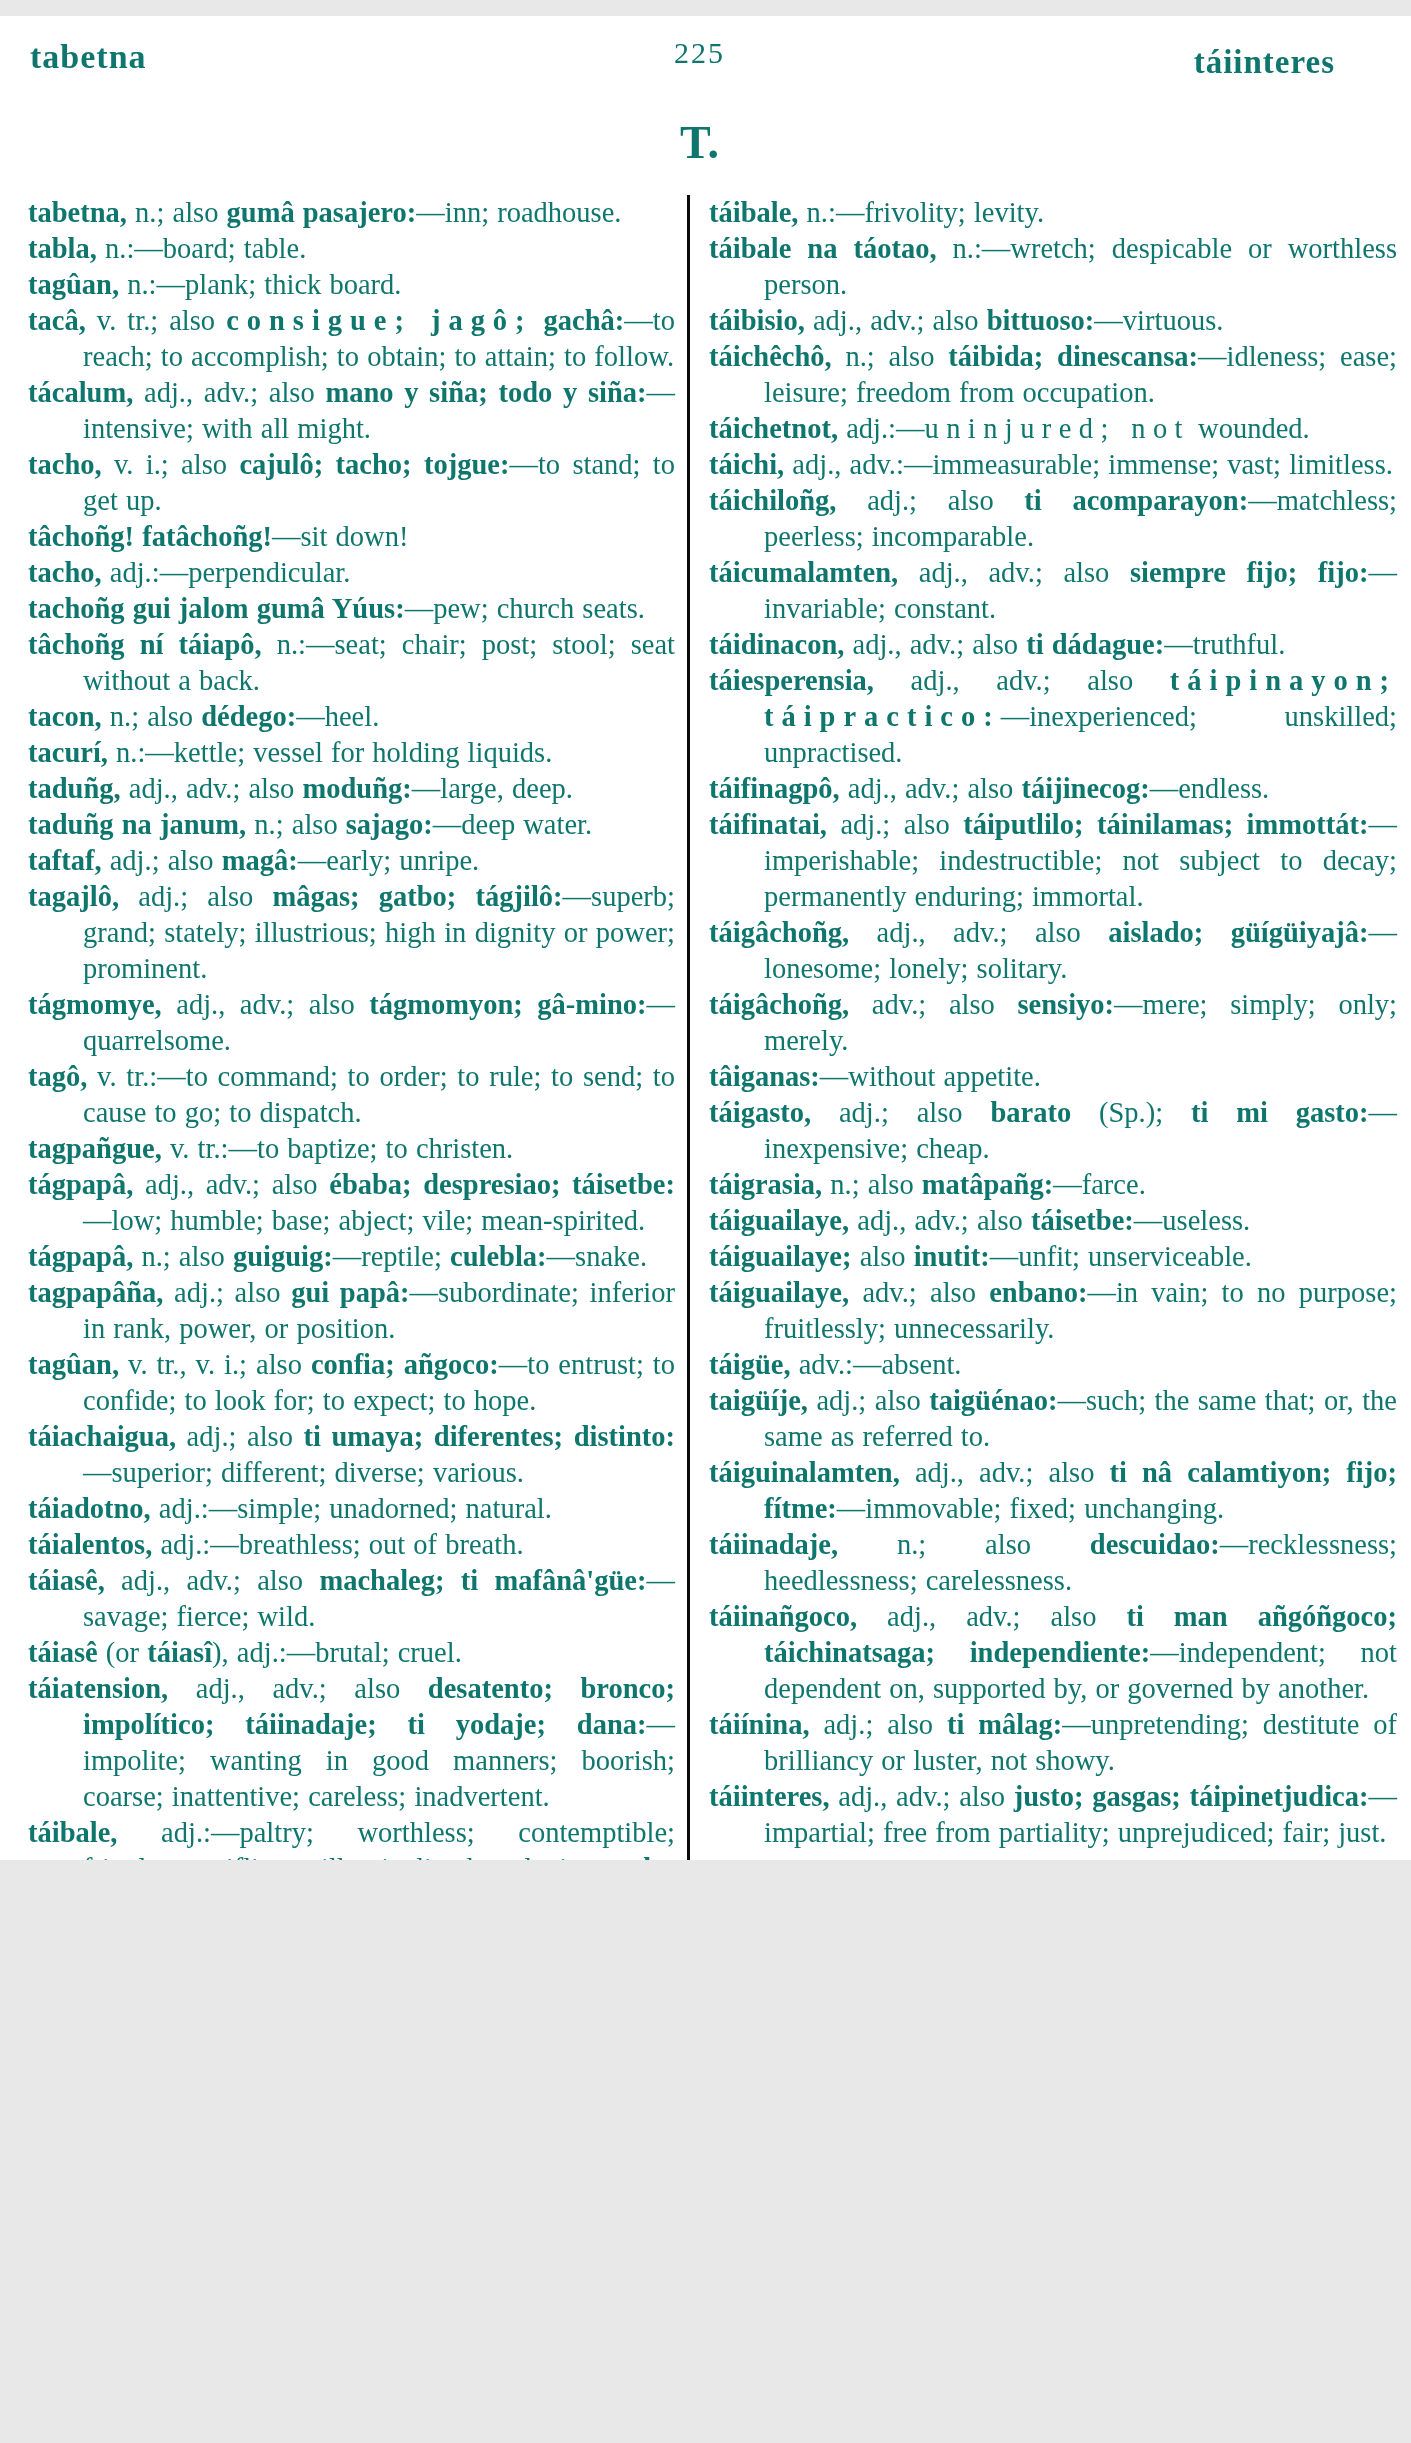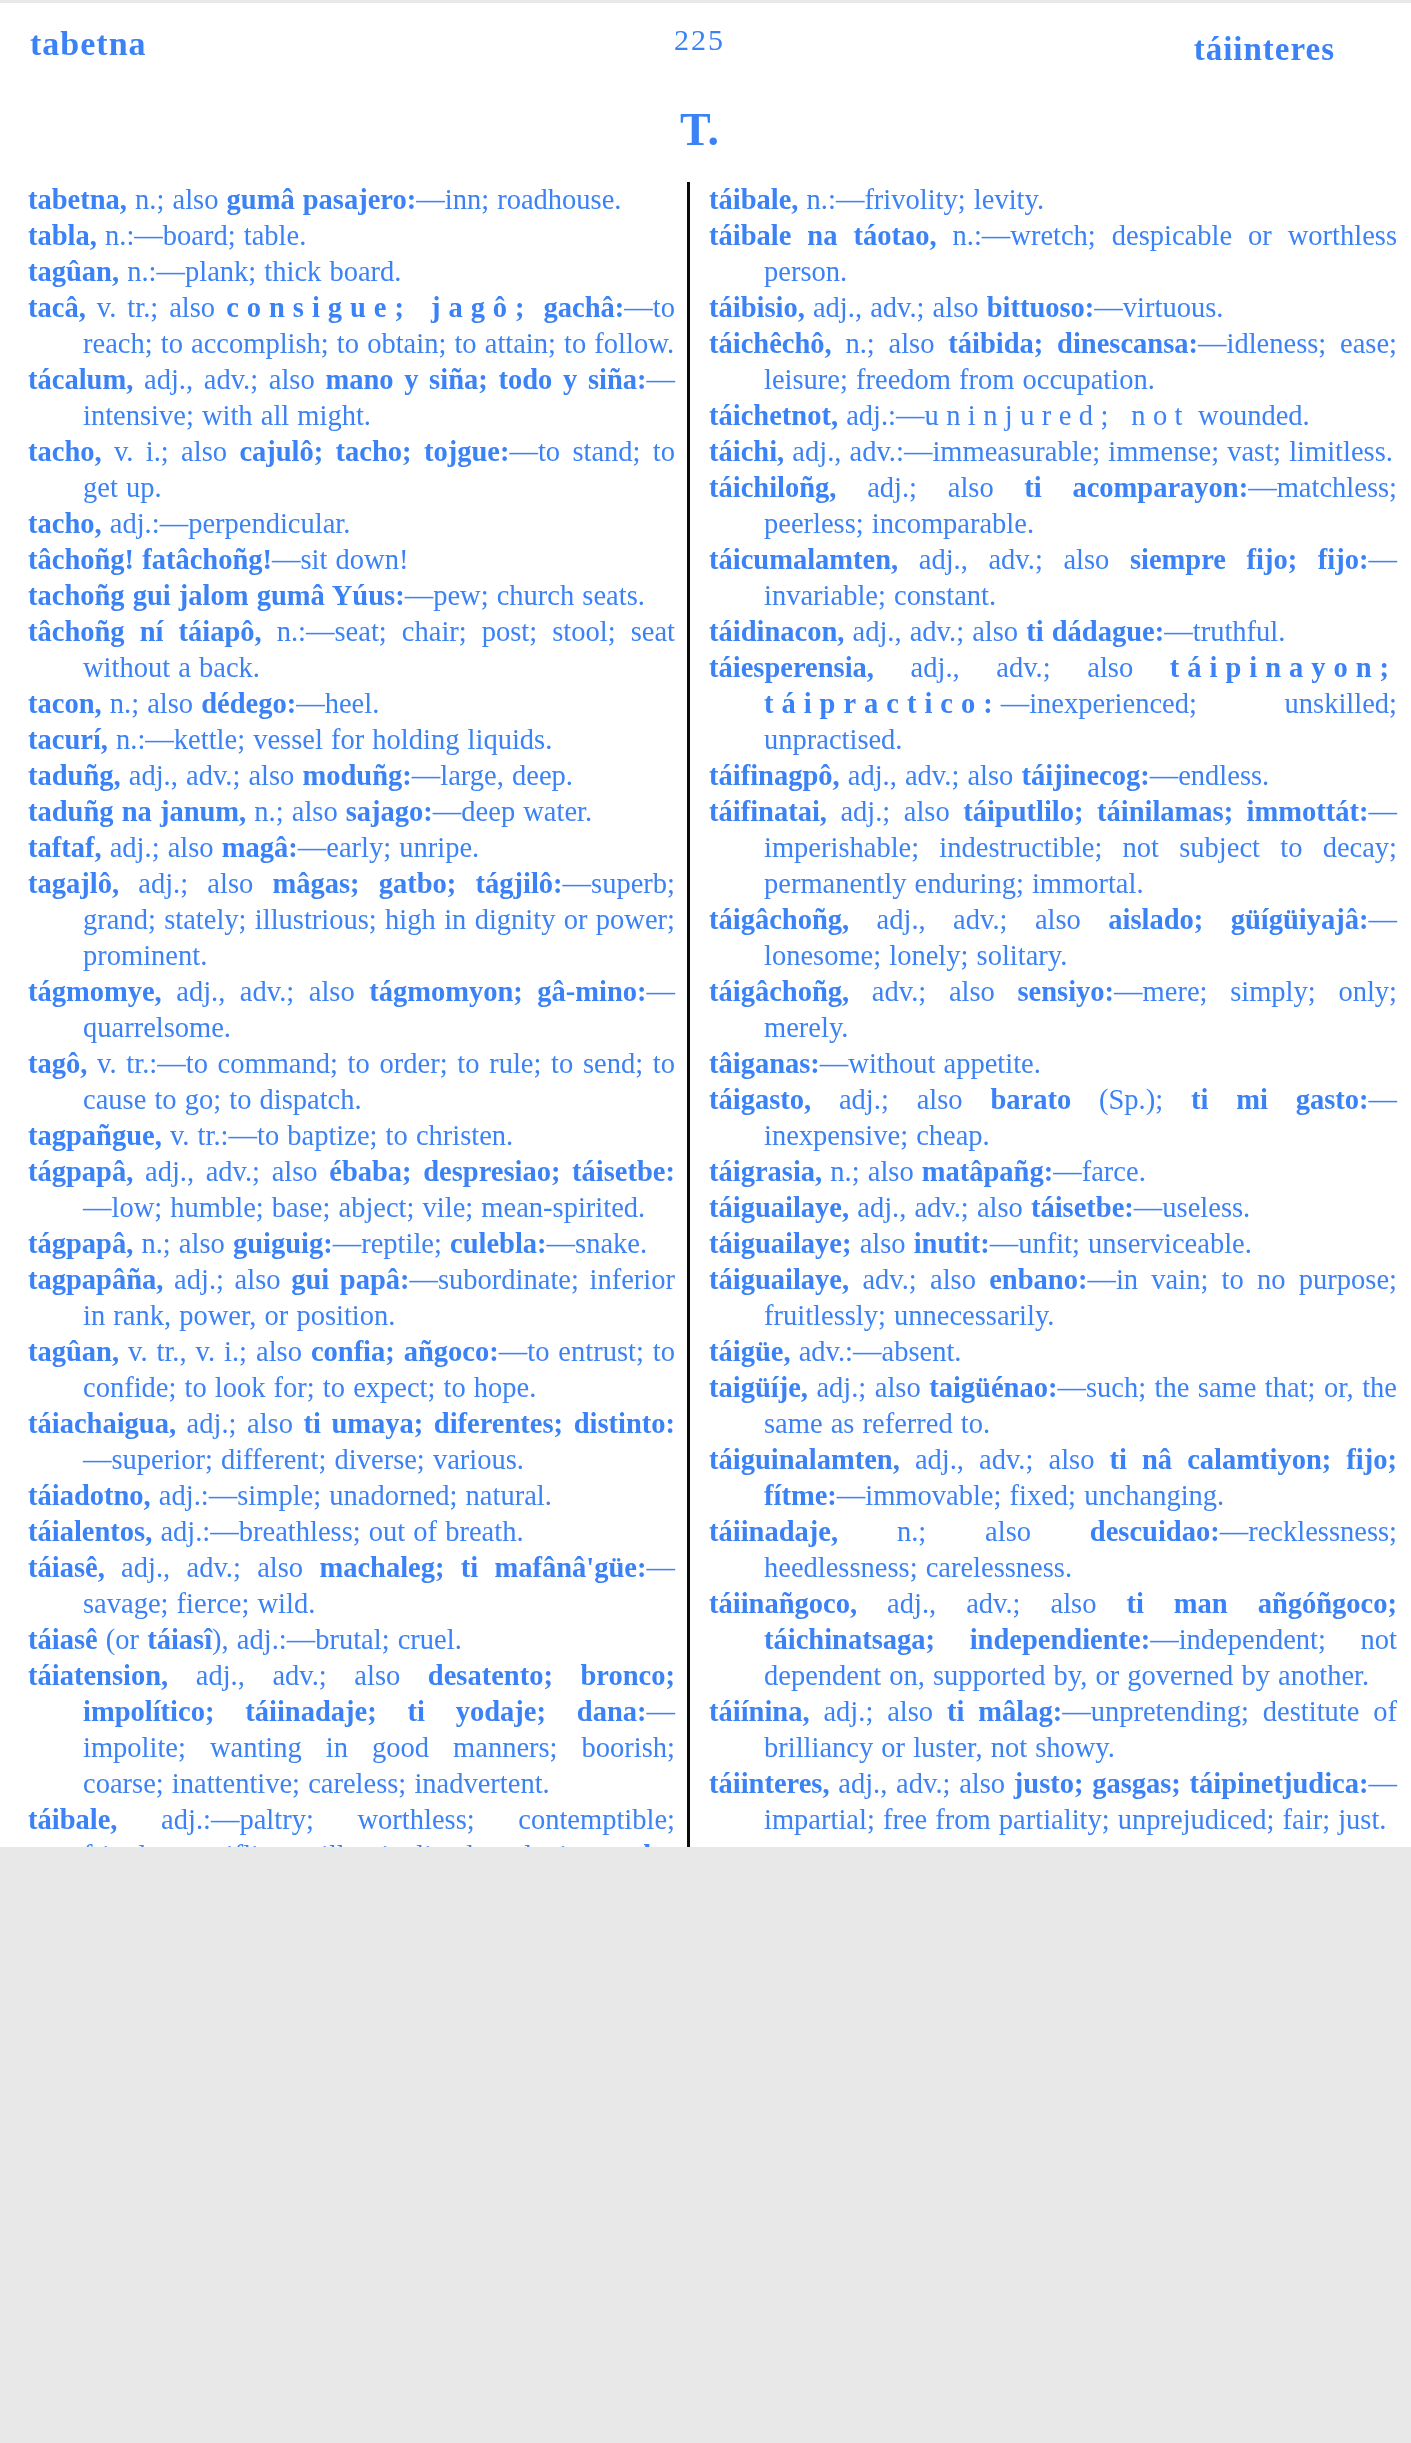--- a/index.html
+++ b/index.html
@@ -1,21 +1,21 @@
 <!DOCTYPE html>
 <html><head>
 <meta charset="utf-8">
 <style>
   html,body{margin:0;padding:0;background:#e8e8e8;}
   .page{
     position:relative;
     width:1411px;height:1844px;
-    margin:3px auto;
+    margin:16px auto;
     background:#ffffff;
-    color:#3b82f6;
+    color:#0f766e;
     font-family:"Liberation Serif","DejaVu Serif",serif;
     overflow:hidden;
   }
   .running-head{
     position:relative;
     height:60px;
     padding-top:22px;
   }
   .rh-left{
     position:absolute;left:30px;top:22px;
@@ -82,22 +82,22 @@
   <div class="section-heading">T.</div>
 
   <div class="columns">
     <div class="col col-left">
         <p class="entry"><span class="sb">tabetna,</span><span class="si"> n.; also </span><span class="sb">gumâ pasajero:</span><span class="sr">—inn; roadhouse.</span></p>
         <p class="entry"><span class="sb">tabla,</span><span class="si"> n.:</span><span class="sr">—board; table.</span></p>
         <p class="entry"><span class="sb">tagûan,</span><span class="si"> n.:</span><span class="sr">—plank; thick board.</span></p>
         <p class="entry"><span class="sb">tacâ,</span><span class="si"> v. tr.; also </span><span class="sbs">consigue; jagô;</span><span class="sb"> gachâ:</span><span class="sr">—to reach; to accomplish; to obtain; to attain; to follow.</span></p>
         <p class="entry"><span class="sb">tácalum,</span><span class="si"> adj., adv.; also </span><span class="sb">mano y siña; todo y siña:</span><span class="sr">—intensive; with all might.</span></p>
         <p class="entry"><span class="sb">tacho,</span><span class="si"> v. i.; also </span><span class="sb">cajulô; tacho; tojgue:</span><span class="sr">—to stand; to get up.</span></p>
+        <p class="entry"><span class="sb">tâchoñg! fatâchoñg!</span><span class="sr">—sit down!</span></p>
         <p class="entry"><span class="sb">tacho,</span><span class="si"> adj.:</span><span class="sr">—perpendicular.</span></p>
-        <p class="entry"><span class="sb">tâchoñg! fatâchoñg!</span><span class="sr">—sit down!</span></p>
         <p class="entry"><span class="sb">tachoñg gui jalom gumâ Yúus:</span><span class="sr">—pew; church seats.</span></p>
         <p class="entry"><span class="sb">tâchoñg ní táiapô,</span><span class="si"> n.:</span><span class="sr">—seat; chair; post; stool; seat without a back.</span></p>
         <p class="entry"><span class="sb">tacon,</span><span class="si"> n.; also </span><span class="sb">dédego:</span><span class="sr">—heel.</span></p>
         <p class="entry"><span class="sb">tacurí,</span><span class="si"> n.:</span><span class="sr">—kettle; vessel for holding liquids.</span></p>
         <p class="entry"><span class="sb">taduñg,</span><span class="si"> adj., adv.; also </span><span class="sb">moduñg:</span><span class="sr">—large, deep.</span></p>
         <p class="entry"><span class="sb">taduñg na janum,</span><span class="si"> n.; also </span><span class="sb">sajago:</span><span class="sr">—deep water.</span></p>
         <p class="entry"><span class="sb">taftaf,</span><span class="si"> adj.; also </span><span class="sb">magâ:</span><span class="sr">—early; unripe.</span></p>
         <p class="entry"><span class="sb">tagajlô,</span><span class="si"> adj.; also </span><span class="sb">mâgas; gatbo; tágjilô:</span><span class="sr">—superb; grand; stately; illustrious; high in dignity or power; prominent.</span></p>
         <p class="entry"><span class="sb">tágmomye,</span><span class="si"> adj., adv.; also </span><span class="sb">tágmomyon; gâ-mino:</span><span class="sr">—quarrelsome.</span></p>
         <p class="entry"><span class="sb">tagô,</span><span class="si"> v. tr.:</span><span class="sr">—to command; to order; to rule; to send; to cause to go; to dispatch.</span></p>

